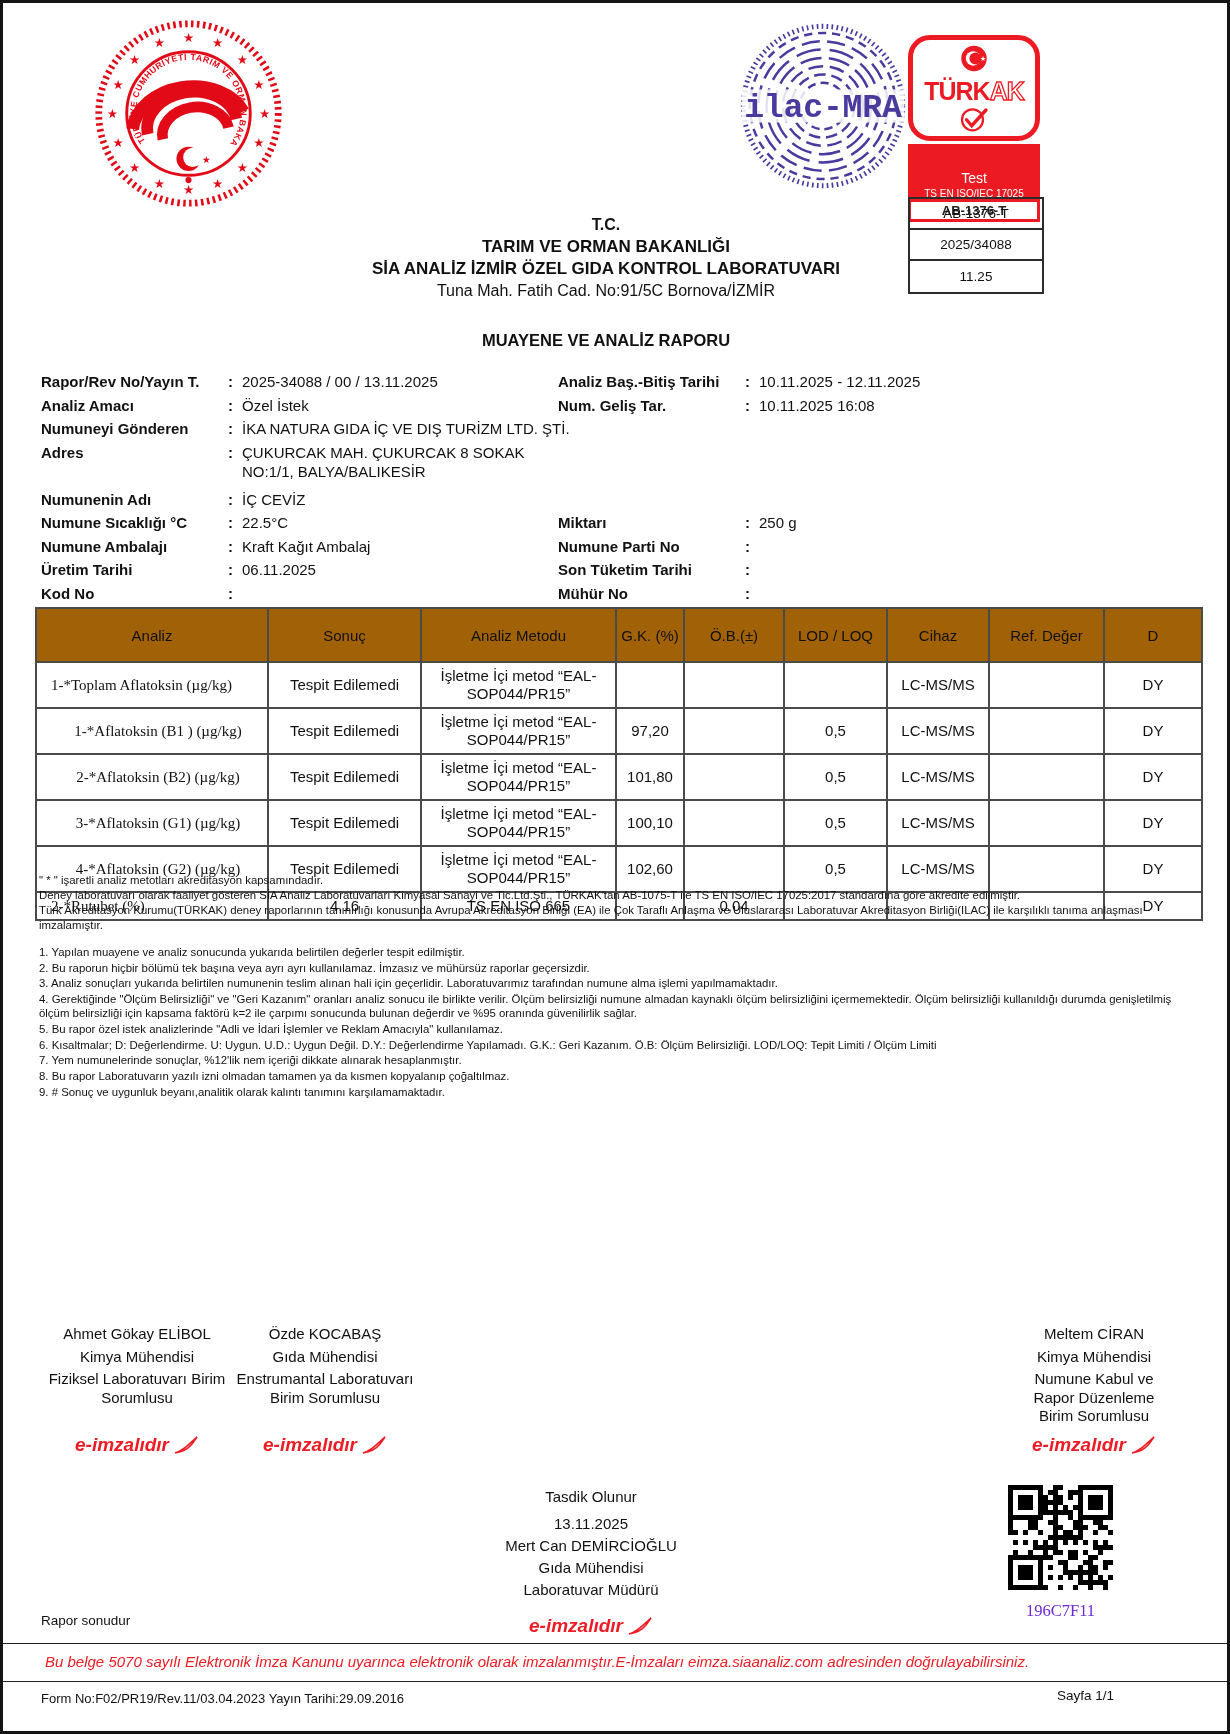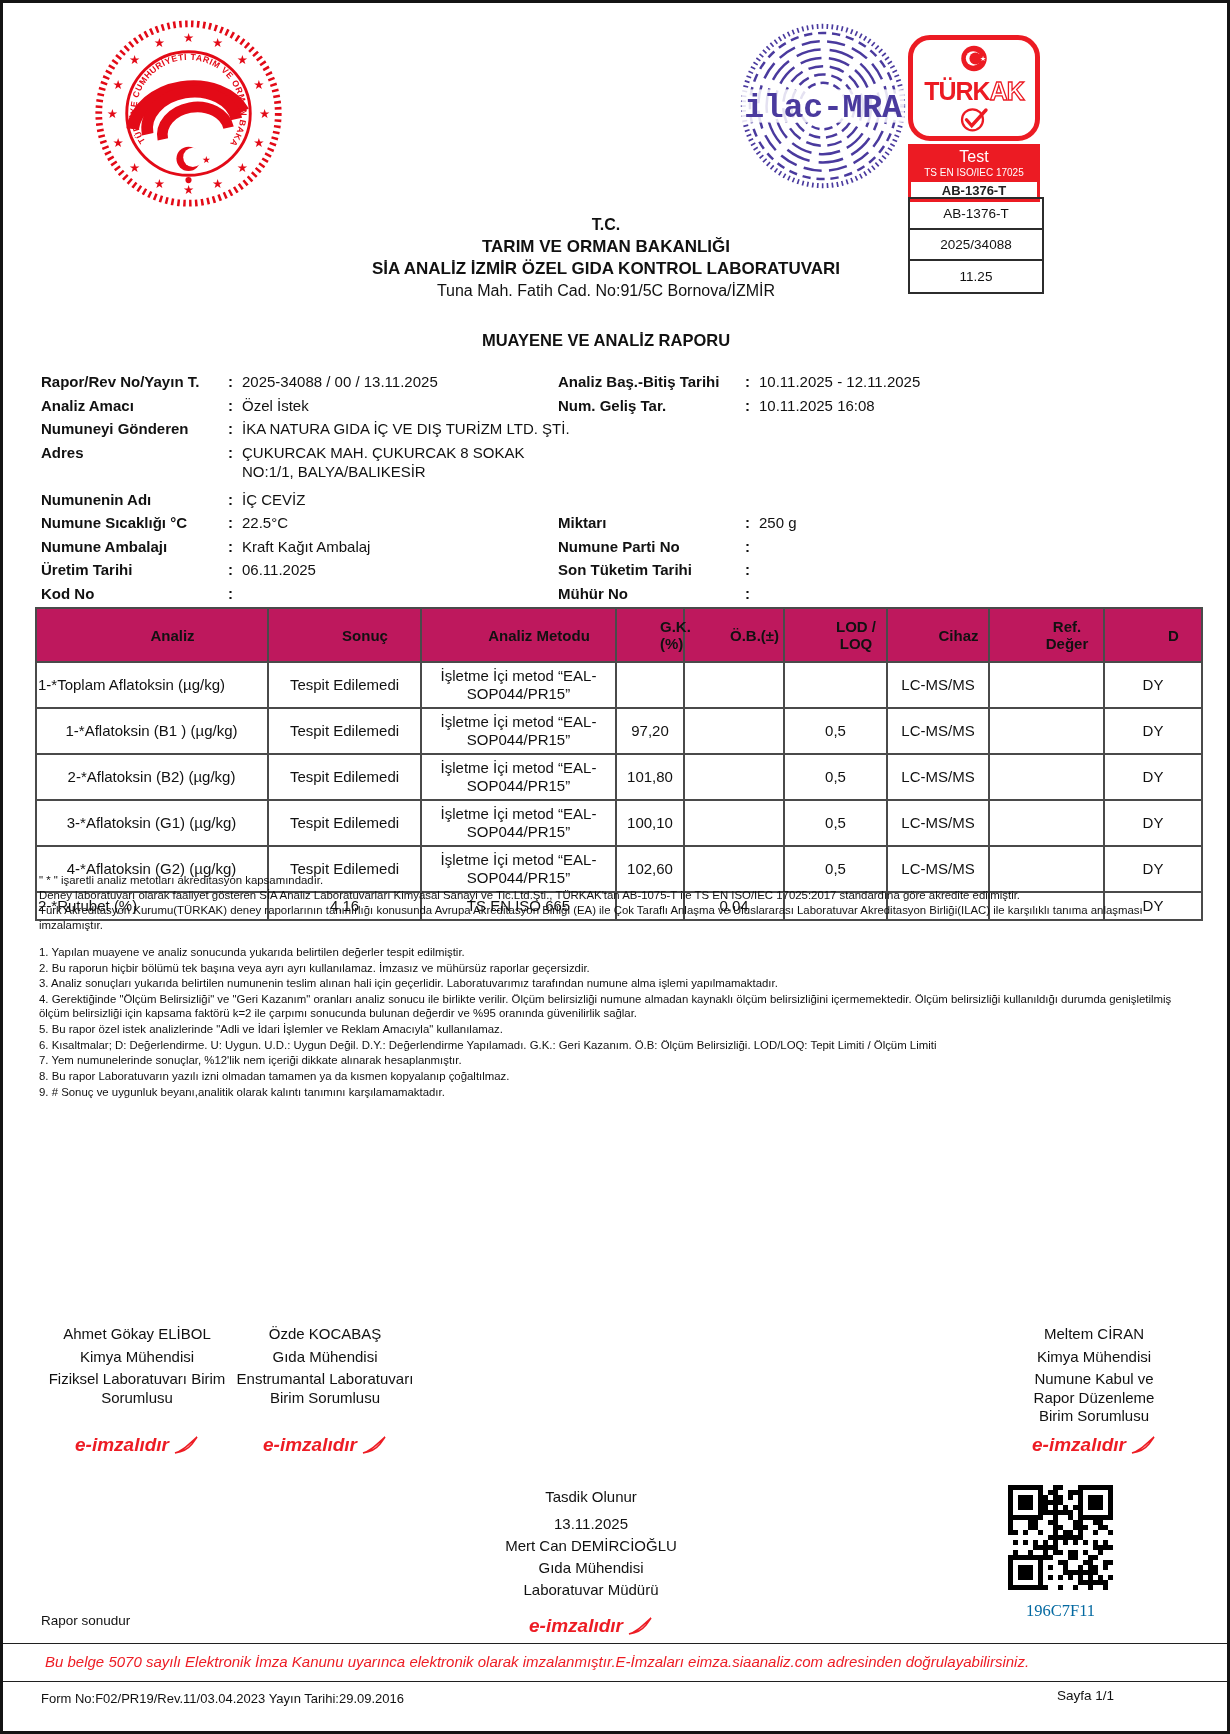--- a/index.html
+++ b/index.html
@@ -8,21 +8,21 @@
   
   .emblem{position:absolute;left:83px;top:14px;}
   .ilac{position:absolute;left:737px;top:20px;font-family:Liberation Mono, monospace;}
   .turkak{position:absolute;left:905px;top:32px;width:132px;}
   .turkak-card{box-sizing:border-box;border:5px solid #ec1b23;border-radius:22px;height:106px;
                display:flex;flex-direction:column;align-items:center;justify-content:center;gap:1px;background:#fff;}
   .tk-word{font-weight:bold;font-size:25px;letter-spacing:-1px;line-height:1;}
   .tk-red{color:#ec1b23;}
   .tk-outline{color:#fff;-webkit-text-stroke:1.3px #ec1b23;text-stroke:1.3px #ec1b23;}
   .turkak-band{margin-top:3px;background:#ec1b23;color:#fff;text-align:center;padding:3px 3px 3px 3px;}
-  .tk-band1{font-size:16px;line-height:1.25;}
+  .tk-band1{font-size:14px;line-height:1.25;margin-top:23px;}
   .tk-band2{font-size:10px;line-height:1.25;}
   .tk-band-code{margin-top:2px;background:#fff;color:#222;font-weight:bold;font-size:13px;padding:1px 0;}
   .refboxes{position:absolute;left:905px;top:194px;width:132px;border:2px solid #2c2c2c;}
   .refbox{box-sizing:border-box;height:31px;display:flex;align-items:center;justify-content:center;
           font-size:13.5px;border-bottom:2px solid #2c2c2c;}
   .refbox:last-child{border-bottom:none;}
   
   .htitles{position:absolute;left:0;top:0;width:1206px;text-align:center;}
   .h-tc{position:absolute;top:213px;width:100%;font-size:16px;font-weight:bold;}
   .h-min{position:absolute;top:234px;width:100%;font-size:17px;font-weight:bold;}
@@ -36,24 +36,24 @@
   .irow.adres{min-height:47px;}
   .lbl{font-weight:bold;white-space:nowrap;}
   .c{font-weight:bold;}
   .c::before{content:":";}
   .val{white-space:nowrap;padding-left:2px;}
   .val.wrap{white-space:normal;padding-left:2px;}
   .noc::before{content:"";}
   
   .rtable{position:absolute;left:32px;top:604px;width:1166px;border-collapse:collapse;table-layout:fixed;}
   .rtable th,.rtable td{border:2px solid #4a4a4a;font-size:15px;padding:1px 2px;text-align:center;vertical-align:middle;}
-  .rtable th{background:#be185d;font-weight:bold;height:50px;padding-left:43px;}
+  .rtable th{background:#a16207;font-weight:normal;height:50px;}
   .rtable td{height:42px;line-height:1.22;}
   .rtable tr.last td{height:24px;}
-  .rtable td.a{text-align:left;padding-left:1px;}
+  .rtable td.a{text-align:left;padding-left:14px;font-family:Liberation Serif, serif;}
   .rtable tr.indent td.a{text-align:center;}
   
   .notes{position:absolute;left:36px;top:870px;width:1164px;font-size:11.4px;line-height:14.2px;}
   .notes .pre{margin-bottom:1px;}
   .notes .gap{height:12px;}
   .notes .item{margin-bottom:1.5px;}
   
   .sigblock{position:absolute;top:1322px;height:130px;text-align:center;font-size:15px;line-height:18.5px;}
   .sig-b1{left:36px;width:196px;}
   .sig-b2{left:228px;width:188px;}
@@ -61,21 +61,21 @@
   .sig-name{margin-bottom:4px;}
   .sig-title{margin-bottom:4px;}
   .esig{position:absolute;bottom:0;left:0;width:100%;display:flex;align-items:center;justify-content:center;gap:4px;
         color:#ed1c24;font-size:19px;font-weight:bold;font-style:italic;}
   .approval{position:absolute;left:388px;top:1483px;width:400px;text-align:center;font-size:15px;line-height:22px;}
   .ap-line1{margin-bottom:5px;}
   .approval .esig{position:static;margin-top:14px;}
   
   .qr{position:absolute;left:1000px;top:1477px;}
   .qr-label{position:absolute;left:990px;top:1598px;width:135px;text-align:center;
-            font-family:"Liberation Serif",serif;font-size:16.5px;color:#0369a1;}
+            font-family:"Liberation Serif",serif;font-size:16.5px;color:#6d28d9;}
   .report-end{position:absolute;left:38px;top:1610px;font-size:13.5px;}
   .rule-top{position:absolute;left:0;right:0;top:1640px;border-top:1.6px solid #202020;}
   .rule-bottom{position:absolute;left:0;right:0;top:1678px;border-top:1.6px solid #202020;}
   .legal{position:absolute;left:42px;top:1650px;right:30px;font-size:15px;color:#ed1c24;font-style:italic;}
   .form-no{position:absolute;left:38px;top:1688px;font-size:13px;}
   .page-no{position:absolute;left:1054px;top:1685px;font-size:13.5px;}
 </style>
 </head>
 <body>
 

